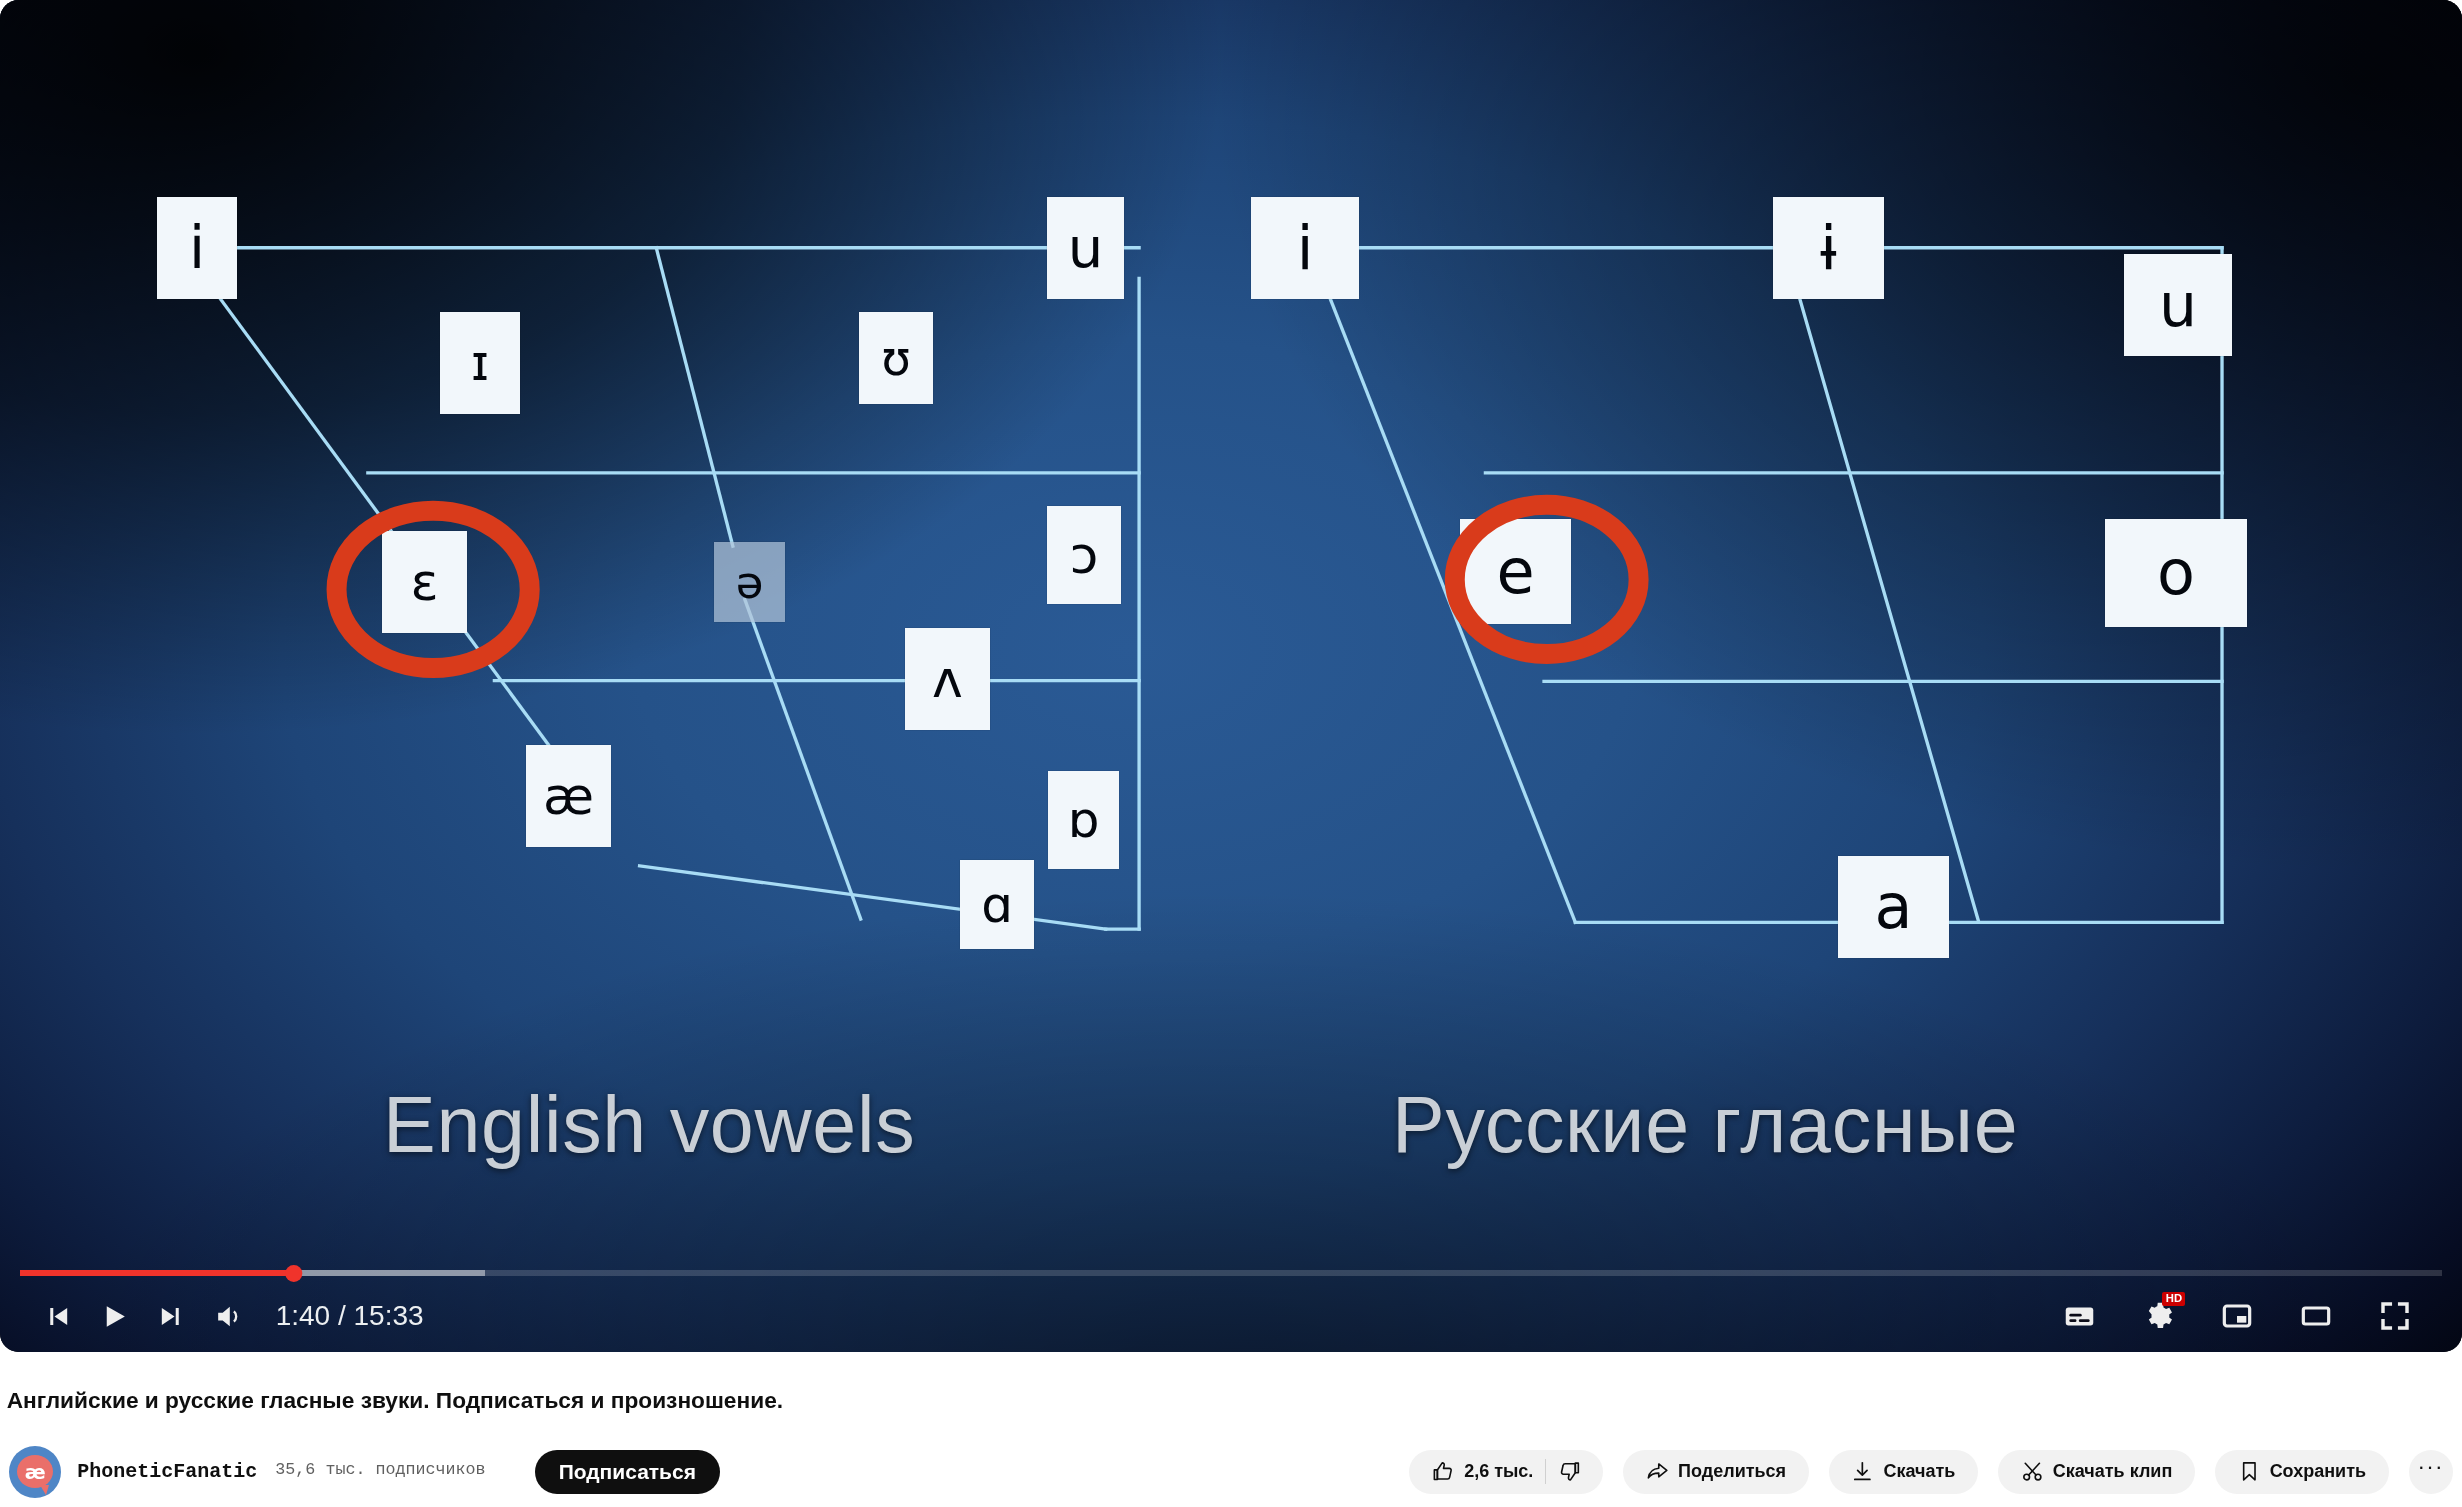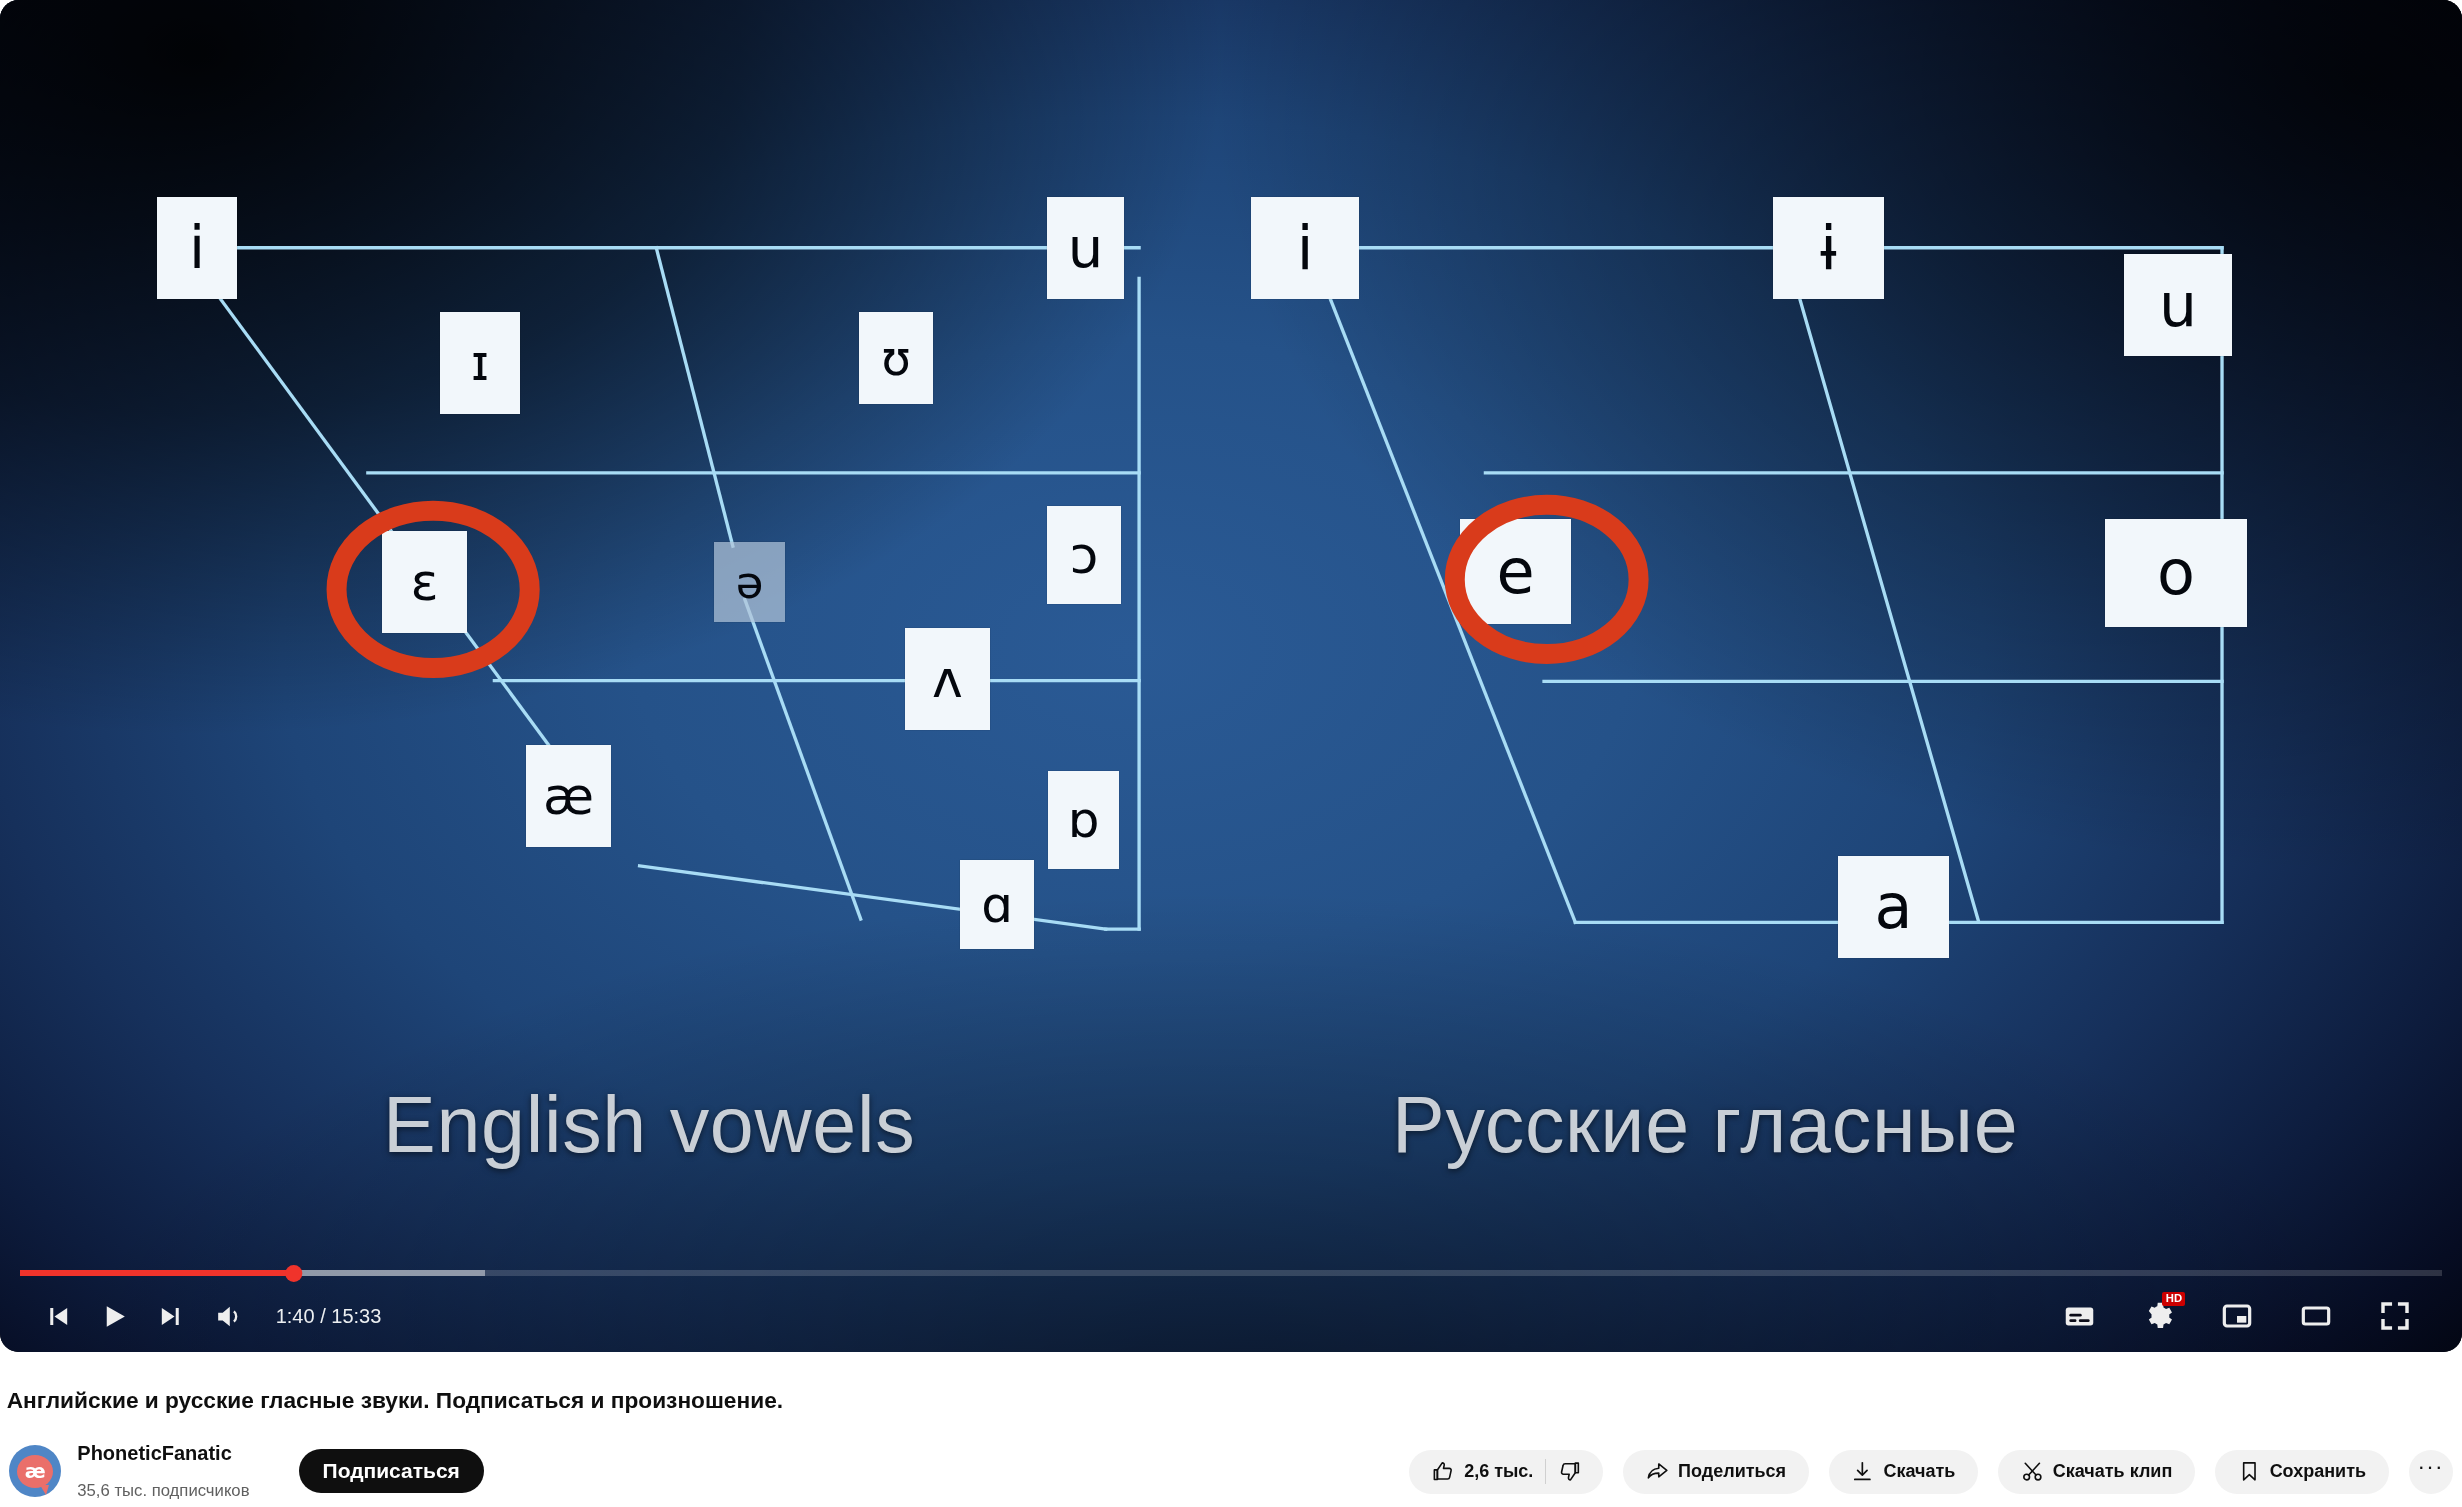--- a/index.html
+++ b/index.html
@@ -96,21 +96,21 @@
     display: flex; align-items: center;
     padding: 0 29px;
   }
   .ctrl {
     width: 57px; height: 57px;
     display: flex; align-items: center; justify-content: center;
     cursor: pointer;
   }
   .ctrl svg { display: block; }
   #time-display {
-    color: #eceff1; font-size: 20px; margin-left: 18.7px;
+    color: #eceff1; font-size: 28px; margin-left: 18.7px;
     font-family: "Liberation Sans", sans-serif;
     white-space: nowrap;
   }
   #ctrl-right { margin-left: auto; display: flex; align-items: center; gap: 22px; padding-right: 9.3px; }
   #settings-wrap { position: relative; width: 57px; height: 57px; }
   #hd-badge {
     position: absolute; right: 1.3px; top: 4px;
     background: #cc0000; color: #fff;
     font-size: 11.3px; font-weight: bold;
     padding: 0.7px 3.3px; border-radius: 2px;
@@ -147,21 +147,21 @@
     content:""; position:absolute; right: 4px; bottom: -7.3px;
     width: 0; height: 0;
     border-left: 6.7px solid transparent;
     border-right: 3.3px solid transparent;
     border-top: 10.7px solid #ea6f6a;
   }
   #avatar-glyph {
     color: #ffffff; font-size: 20px; font-weight: bold;
     font-family: "DejaVu Sans", sans-serif; line-height: 1;
   }
-  #channel-text { display: flex; flex-direction: column; gap: 18px; }
+  #channel-text { display: flex; flex-direction: row; gap: 18px; font-family: Liberation Mono, monospace; }
   #channel-name { font-size: 20px; font-weight: bold; color: #0f0f0f; line-height: 1.1; }
   #subscriber-count { font-size: 16.7px; color: #606060; line-height: 1.1; }
   #subscribe-button {
     margin-left: 33px;
     background: #0f0f0f; color: #fff;
     font-size: 21px; font-weight: bold;
     padding: 0 24px; height: 44px; line-height: 44px;
     border-radius: 22px; cursor: pointer;
     white-space: nowrap;
     font-family: "Liberation Sans", sans-serif;

